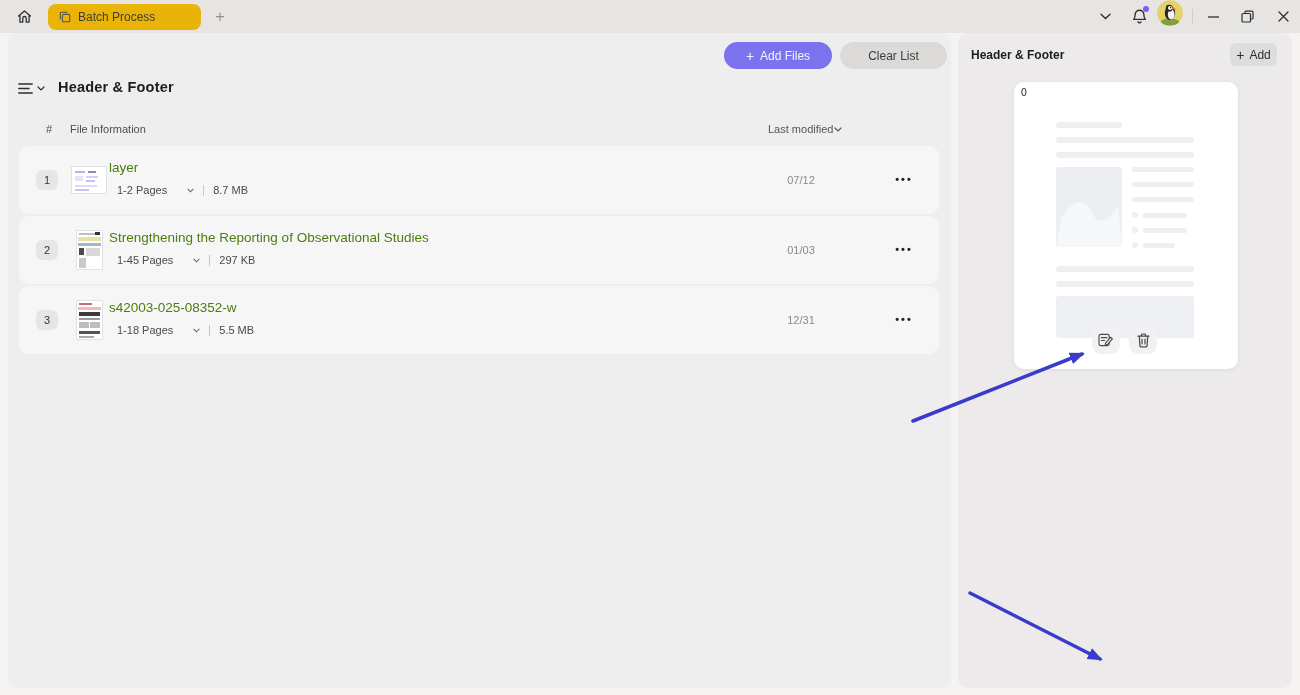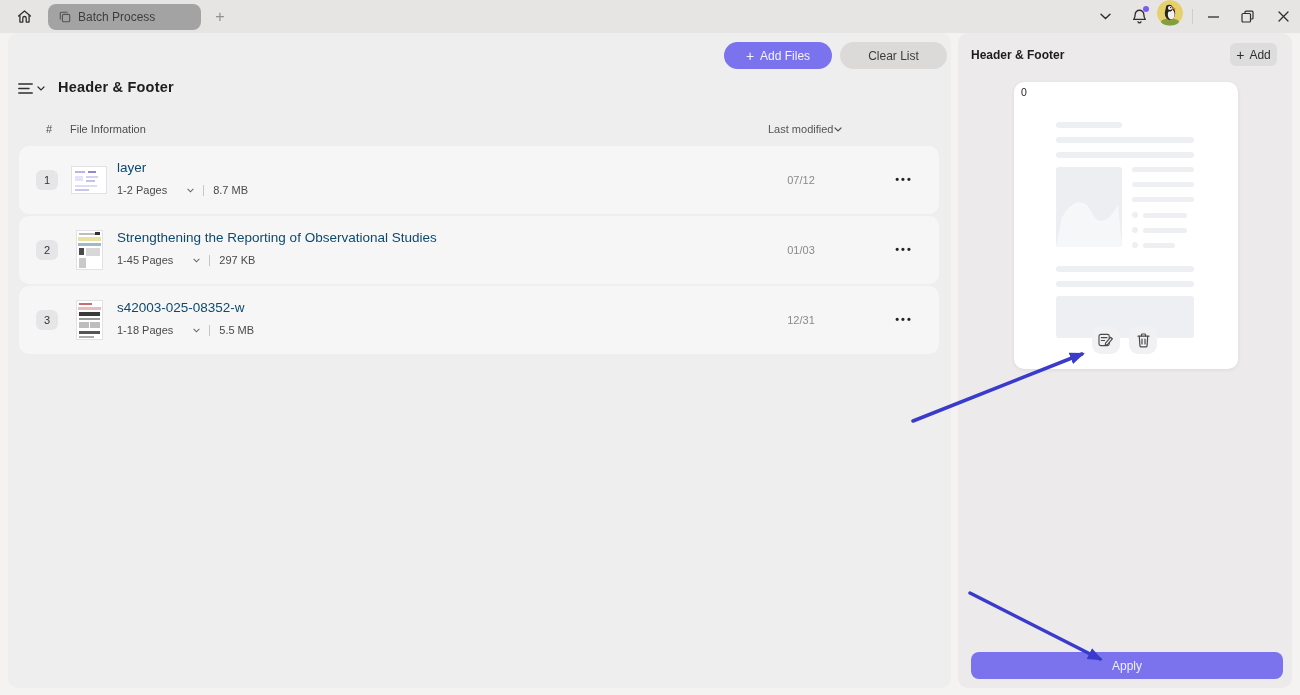--- a/index.html
+++ b/index.html
@@ -3,21 +3,21 @@
 <meta charset="utf-8">
 <style>
   * { margin:0; padding:0; box-sizing:border-box; }
   html,body { width:1300px; height:695px; overflow:hidden; }
   body { font-family:"Liberation Sans", sans-serif; background:#e7e5e4; position:relative; }
 
   
   .titlebar { position:absolute; top:0; left:0; width:1300px; height:33px; display:flex; align-items:center; }
   .tb-btn { display:flex; align-items:center; justify-content:center; cursor:default; }
   .home-btn { width:34px; height:27px; margin-left:7px; }
-  .tab { margin-left:7px; height:26px; width:153px; background:#a3a3a3; border-radius:8px;
+  .tab { margin-left:7px; height:26px; width:153px; background:#eab308; border-radius:8px;
          display:flex; align-items:center; padding:0 11px; gap:7px; }
   .tab-label { font-size:12px; color:#3e3e3e; white-space:nowrap; }
   .newtab { margin-left:9px; width:20px; height:20px; color:#8f8f8f; font-size:16px; line-height:20px; text-align:center; }
   .tb-abs { position:absolute; top:0; height:33px; display:flex; align-items:center; justify-content:center; }
   .tb-sep { position:absolute; left:1192px; top:9px; width:1px; height:15px; background:#cfcdcc; }
   .avatar { width:26px; height:26px; border-radius:50%; overflow:hidden; }
 
   
   .content-bg { position:absolute; left:0; top:33px; width:1300px; height:662px; background:#f4f3f2; }
 
@@ -36,21 +36,21 @@
   .th-mod   { position:absolute; left:760px; display:flex; align-items:center; gap:1px; color:#555; }
 
   .rows { position:absolute; left:11px; top:113px; width:920px; }
   .file-row { position:relative; height:68px; background:#f6f6f7; border-radius:10px; margin-bottom:2px; }
   .row-badge { position:absolute; left:17px; top:24px; width:22px; height:20px; background:#e6e6e8; border-radius:6px;
                font-size:11px; color:#333; display:flex; align-items:center; justify-content:center; }
   .thumb { position:absolute; background:#fff; border:1px solid #e2e2e4; }
   .thumb-land { left:52px; top:20px; width:36px; height:28px; }
   .thumb-port { left:57px; top:14px; width:27px; height:40px; }
   .thumb i { display:block; position:absolute; }
-  .file-name { position:absolute; left:98px; top:14px; font-size:13.5px; color:#0c4a6e; }
+  .file-name { position:absolute; left:90px; top:14px; font-size:13.5px; color:#4d7c0f; }
   .file-meta { position:absolute; left:98px; top:38px; display:flex; align-items:center; font-size:11px; color:#4a4a4a; }
   .meta-div { width:1px; height:11px; background:#c7c7c9; margin:0 9px; }
   .pages-dd { display:flex; align-items:center; gap:20px; }
   .row-date { position:absolute; left:737px; top:28px; width:90px; text-align:center; font-size:11px; color:#8a8a8a; }
   .row-more { position:absolute; left:863px; top:21px; width:44px; height:24px; text-align:center; font-size:11px; font-weight:700;
               letter-spacing:2px; color:#1f1f1f; line-height:24px; }
 
   
   .right-panel { position:absolute; left:958px; top:33px; width:334px; height:655px; background:#eceaeb; border-radius:10px; }
   .rp-title { position:absolute; left:13px; top:15px; font-size:12px; font-weight:700; color:#1d1d1d; }
@@ -342,23 +342,20 @@
           <path d="M1 3.2 H12"></path>
             <path d="M4.5 3 V1.8 a0.8 0.8 0 0 1 .8 -.8 h2.4 a0.8 0.8 0 0 1 .8 .8 V3"></path>
           <path d="M2.3 3.4 l.6 9.2 a1.4 1.4 0 0 0 1.4 1.3 h4.4 a1.4 1.4 0 0 0 1.4 -1.3 l.6 -9.2"></path>
           <line x1="5" y1="6" x2="5" y2="11"></line>
             <line x1="8" y1="6" x2="8" y2="11"></line>
         </svg>
       </span>
     </div>
   </div>
 
-  <div class="apply-btn">
-    <span>Apply</span>
-  </div>
 </div>
 
 <svg class="arrows">
   <defs>
     <marker id="ah" markerUnits="userSpaceOnUse" markerWidth="16" markerHeight="14" refX="12" refY="6" orient="auto">
       <polygon points="0 0, 15 6, 0 12" fill="#3a3bcb"></polygon>
     </marker>
   </defs>
   <line x1="913" y1="421" x2="1082" y2="354" stroke="#3a3bcb" stroke-width="3.5" stroke-linecap="round" marker-end="url(#ah)"></line>
   <line x1="970" y1="593" x2="1100" y2="659" stroke="#3a3bcb" stroke-width="3.5" stroke-linecap="round" marker-end="url(#ah)"></line>

